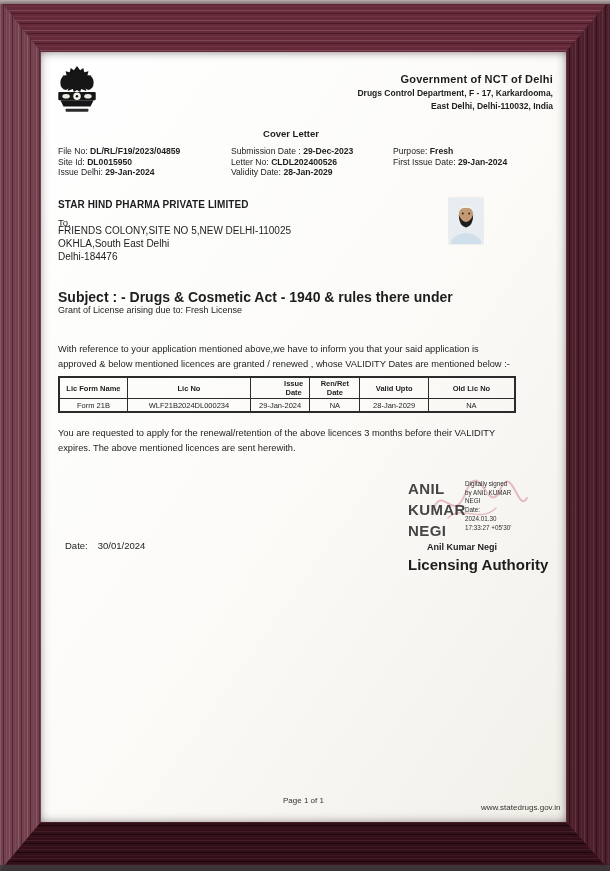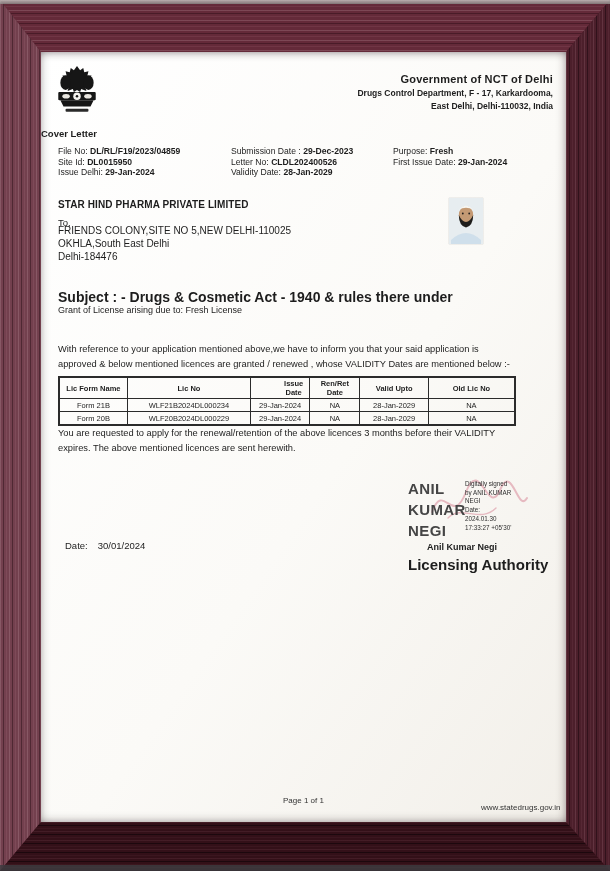--- a/index.html
+++ b/index.html
@@ -57,21 +57,21 @@
   }
   .abs{position:absolute;}
   .b{font-weight:bold;}
   .nw{white-space:nowrap;}
 
   .gov-head{top:21px;right:13px;text-align:right;}
   .gov-title{font-size:11px;font-weight:bold;letter-spacing:.2px;}
   .gov-sub{font-size:8.5px;font-weight:bold;margin-top:3px;}
   .emblem{left:15px;top:13px;}
 
-  .cover-title{top:76px;left:0;width:500px;font-size:9.5px;font-weight:bold;}
+  .cover-title{top:76px;left:0;width:500px;text-align:center;font-size:9.5px;font-weight:bold;}
 
   .meta-col{top:94px;font-size:8.6px;line-height:10.6px;}
   .meta-c1{left:17px;} .meta-c2{left:190px;} .meta-c3{left:352px;}
 
   .to-line{left:17px;top:135px;font-size:9.5px;margin-top:30px;}
   .company{left:17px;top:147px;font-size:10px;font-weight:bold;letter-spacing:.1px;}
   .addr{left:17px;font-size:10px;}
   .addr1{top:160px;} .addr2{top:173px;} .addr3{top:186px;} .addr4{top:199px;}
   .photo{left:408px;top:146px;width:34px;height:46px;box-shadow:0 0 1px rgba(0,0,0,.3);}
 
@@ -188,28 +188,20 @@
           <th class="c2">Issue Date</th>
           <th class="c3">Ren/Ret Date</th>
           <th class="c4">Valid Upto</th>
           <th class="c5">Old Lic No</th>
         </tr>
       </thead>
       <tbody>
         <tr>
           <td>Form 21B</td>
           <td>WLF21B2024DL000234</td>
-          <td>29-Jan-2024</td>
-          <td>NA</td>
-          <td>28-Jan-2029</td>
-          <td>NA</td>
-        </tr>
-        <tr>
-          <td>Form 20B</td>
-          <td>WLF20B2024DL000229</td>
           <td>29-Jan-2024</td>
           <td>NA</td>
           <td>28-Jan-2029</td>
           <td>NA</td>
         </tr>
       </tbody>
     </table>
 
     <div class="abs para p2a nw">You are requested to apply for the renewal/retention of the above licences 3 months before their VALIDITY</div>
     <div class="abs para p2b nw">expires. The above mentioned licences are sent herewith.</div>

